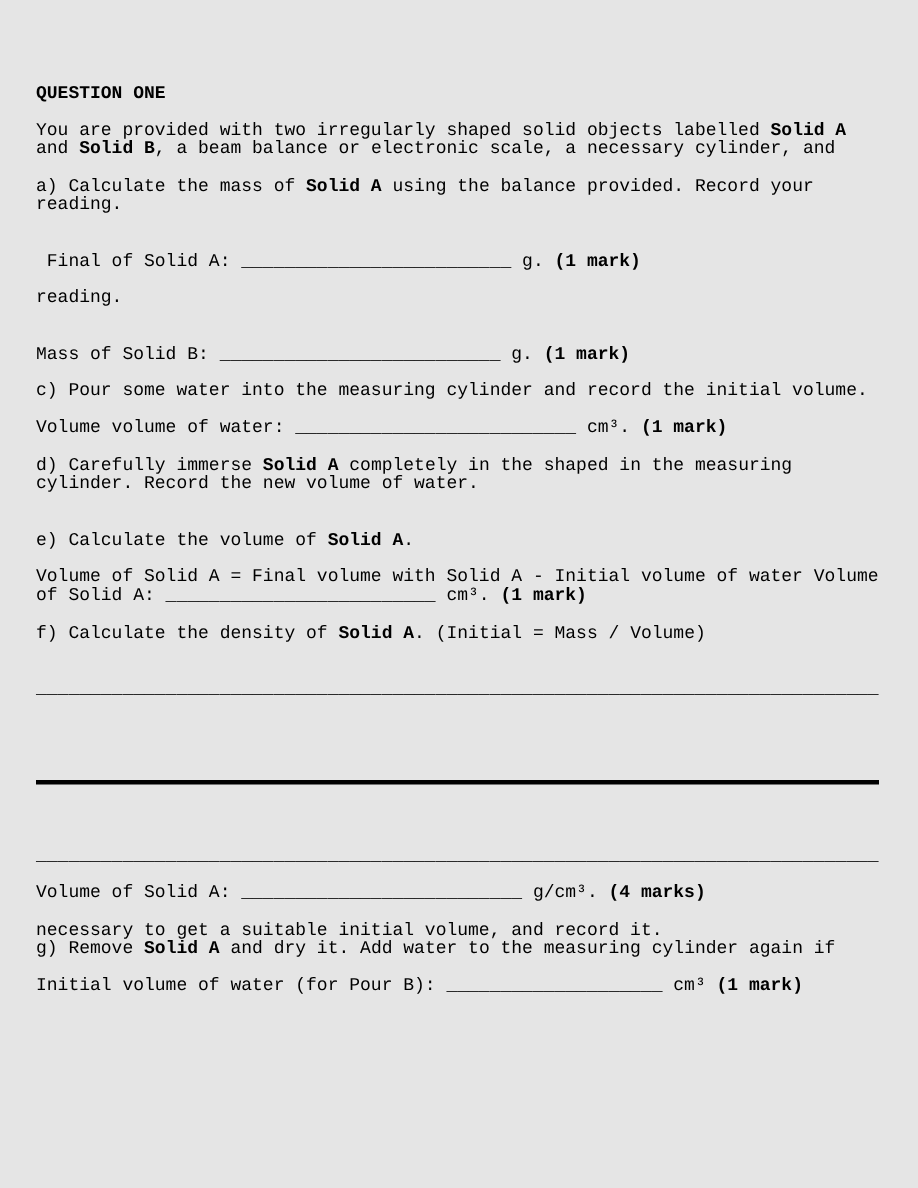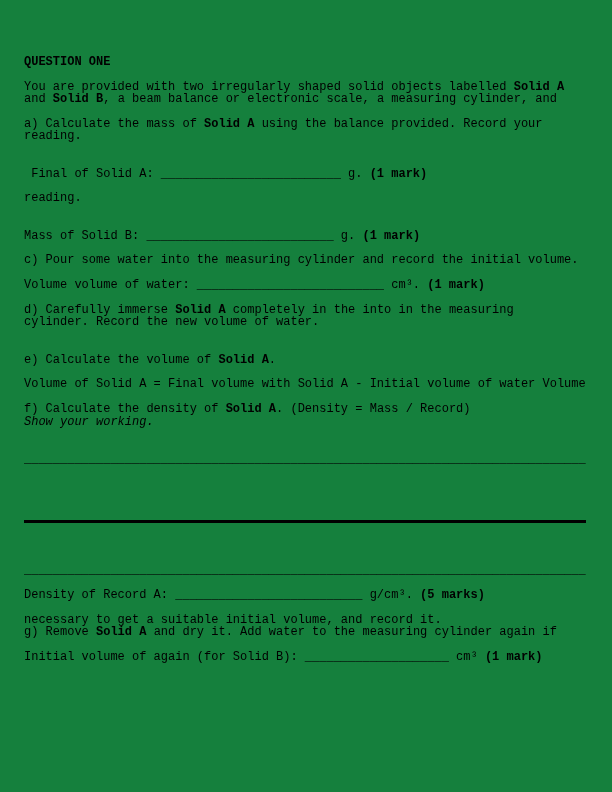--- a/index.html
+++ b/index.html
@@ -1,21 +1,21 @@
 <!DOCTYPE html>
 <html><head>
 <meta charset="utf-8">
 <style>
   * { margin: 0; padding: 0; box-sizing: border-box; }
   html, body { background: #ffffff; }
   .page {
     position: relative;
     width: 612px;
     height: 792px;
-    background: #15803d;
+    background: #e5e5e5;
     padding: 56px 24px 0 24px;
     font-family: "Liberation Mono", "DejaVu Sans Mono", monospace;
     font-size: 12px;
     color: #000000;
     overflow: hidden;
   }
   .line {
     white-space: pre;
     line-height: 12.4px;
     min-height: 12.4px;
@@ -33,60 +33,60 @@
   }
 </style>
 </head>
 <body>
 
 <div class="page">
   <div id="doc-body">
       <div class="line"><span class="bold">QUESTION ONE</span></div>
       <div class="line"></div>
       <div class="line"><span>You are provided with two irregularly shaped solid objects labelled </span><span class="bold">Solid A</span></div>
-      <div class="line"><span>and </span><span class="bold">Solid B</span><span>, a beam balance or electronic scale, a measuring cylinder, and</span></div>
+      <div class="line"><span>and </span><span class="bold">Solid B</span><span>, a beam balance or electronic scale, a necessary cylinder, and</span></div>
       <div class="line"></div>
       <div class="line"><span>a) Calculate the mass of </span><span class="bold">Solid A</span><span> using the balance provided. Record your</span></div>
       <div class="line"><span>reading.</span></div>
       <div class="line"></div>
       <div class="line"></div>
       <div class="line"><span> Final of Solid A: _________________________ g. </span><span class="bold">(1 mark)</span></div>
       <div class="line"></div>
       <div class="line"><span>reading.</span></div>
       <div class="line"></div>
       <div class="line"></div>
       <div class="line"><span>Mass of Solid B: __________________________ g. </span><span class="bold">(1 mark)</span></div>
       <div class="line"></div>
       <div class="line"><span>c) Pour some water into the measuring cylinder and record the initial volume.</span></div>
       <div class="line"></div>
       <div class="line"><span>Volume volume of water: __________________________ cm³. </span><span class="bold">(1 mark)</span></div>
       <div class="line"></div>
-      <div class="line"><span>d) Carefully immerse </span><span class="bold">Solid A</span><span> completely in the into in the measuring</span></div>
+      <div class="line"><span>d) Carefully immerse </span><span class="bold">Solid A</span><span> completely in the shaped in the measuring</span></div>
       <div class="line"><span>cylinder. Record the new volume of water.</span></div>
       <div class="line"></div>
       <div class="line"></div>
       <div class="line"><span>e) Calculate the volume of </span><span class="bold">Solid A</span><span>.</span></div>
       <div class="line"></div>
       <div class="line"><span>Volume of Solid A = Final volume with Solid A - Initial volume of water Volume</span></div>
+      <div class="line"><span>of Solid A: _________________________ cm³. </span><span class="bold">(1 mark)</span></div>
       <div class="line"></div>
-      <div class="line"><span>f) Calculate the density of </span><span class="bold">Solid A</span><span>. (Density = Mass / Record)</span></div>
-      <div class="line"><span class="italic">Show your working.</span></div>
+      <div class="line"><span>f) Calculate the density of </span><span class="bold">Solid A</span><span>. (Initial = Mass / Volume)</span></div>
       <div class="line"></div>
       <div class="line"></div>
       <div class="line"><span>______________________________________________________________________________</span></div>
       <div class="line"></div>
       <div class="line"></div>
       <div class="line"></div>
       <div class="line"></div>
       <div class="line rule-slot"><div class="rule-bar"></div></div>
       <div class="line"></div>
       <div class="line"></div>
       <div class="line"></div>
       <div class="line"><span>______________________________________________________________________________</span></div>
       <div class="line"></div>
-      <div class="line"><span>Density of Record A: __________________________ g/cm³. </span><span class="bold">(5 marks)</span></div>
+      <div class="line"><span>Volume of Solid A: __________________________ g/cm³. </span><span class="bold">(4 marks)</span></div>
       <div class="line"></div>
       <div class="line"><span>necessary to get a suitable initial volume, and record it.</span></div>
       <div class="line"><span>g) Remove </span><span class="bold">Solid A</span><span> and dry it. Add water to the measuring cylinder again if</span></div>
       <div class="line"></div>
-      <div class="line"><span>Initial volume of again (for Solid B): ____________________ cm³ </span><span class="bold">(1 mark)</span></div>
+      <div class="line"><span>Initial volume of water (for Pour B): ____________________ cm³ </span><span class="bold">(1 mark)</span></div>
     </div>
 </div>
 
 </body></html>

